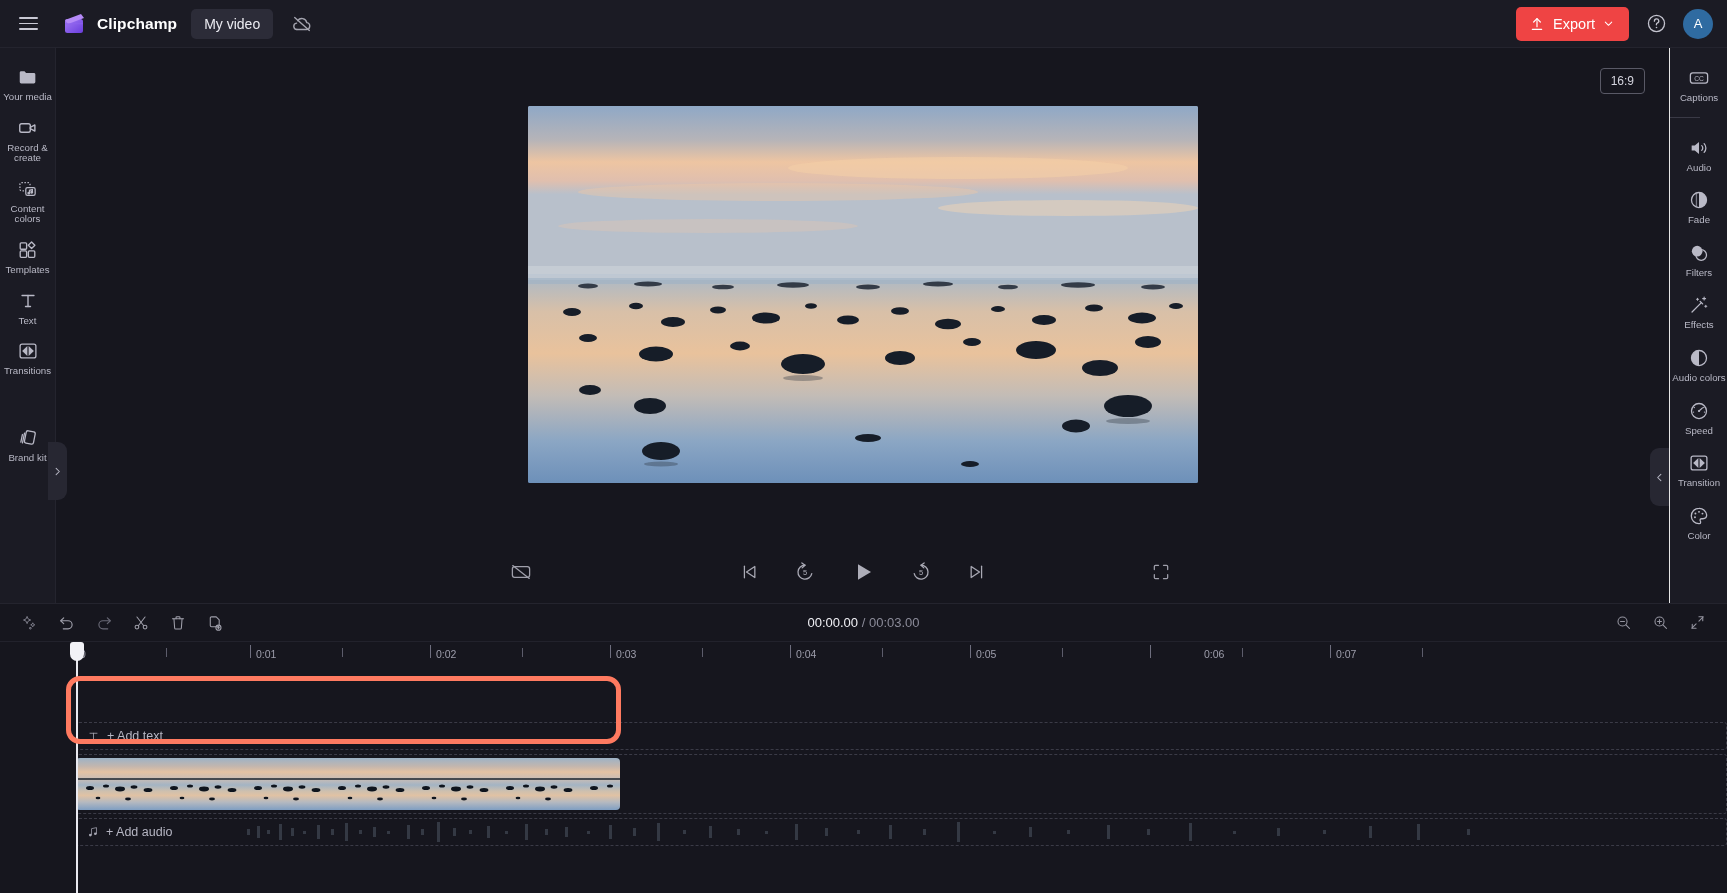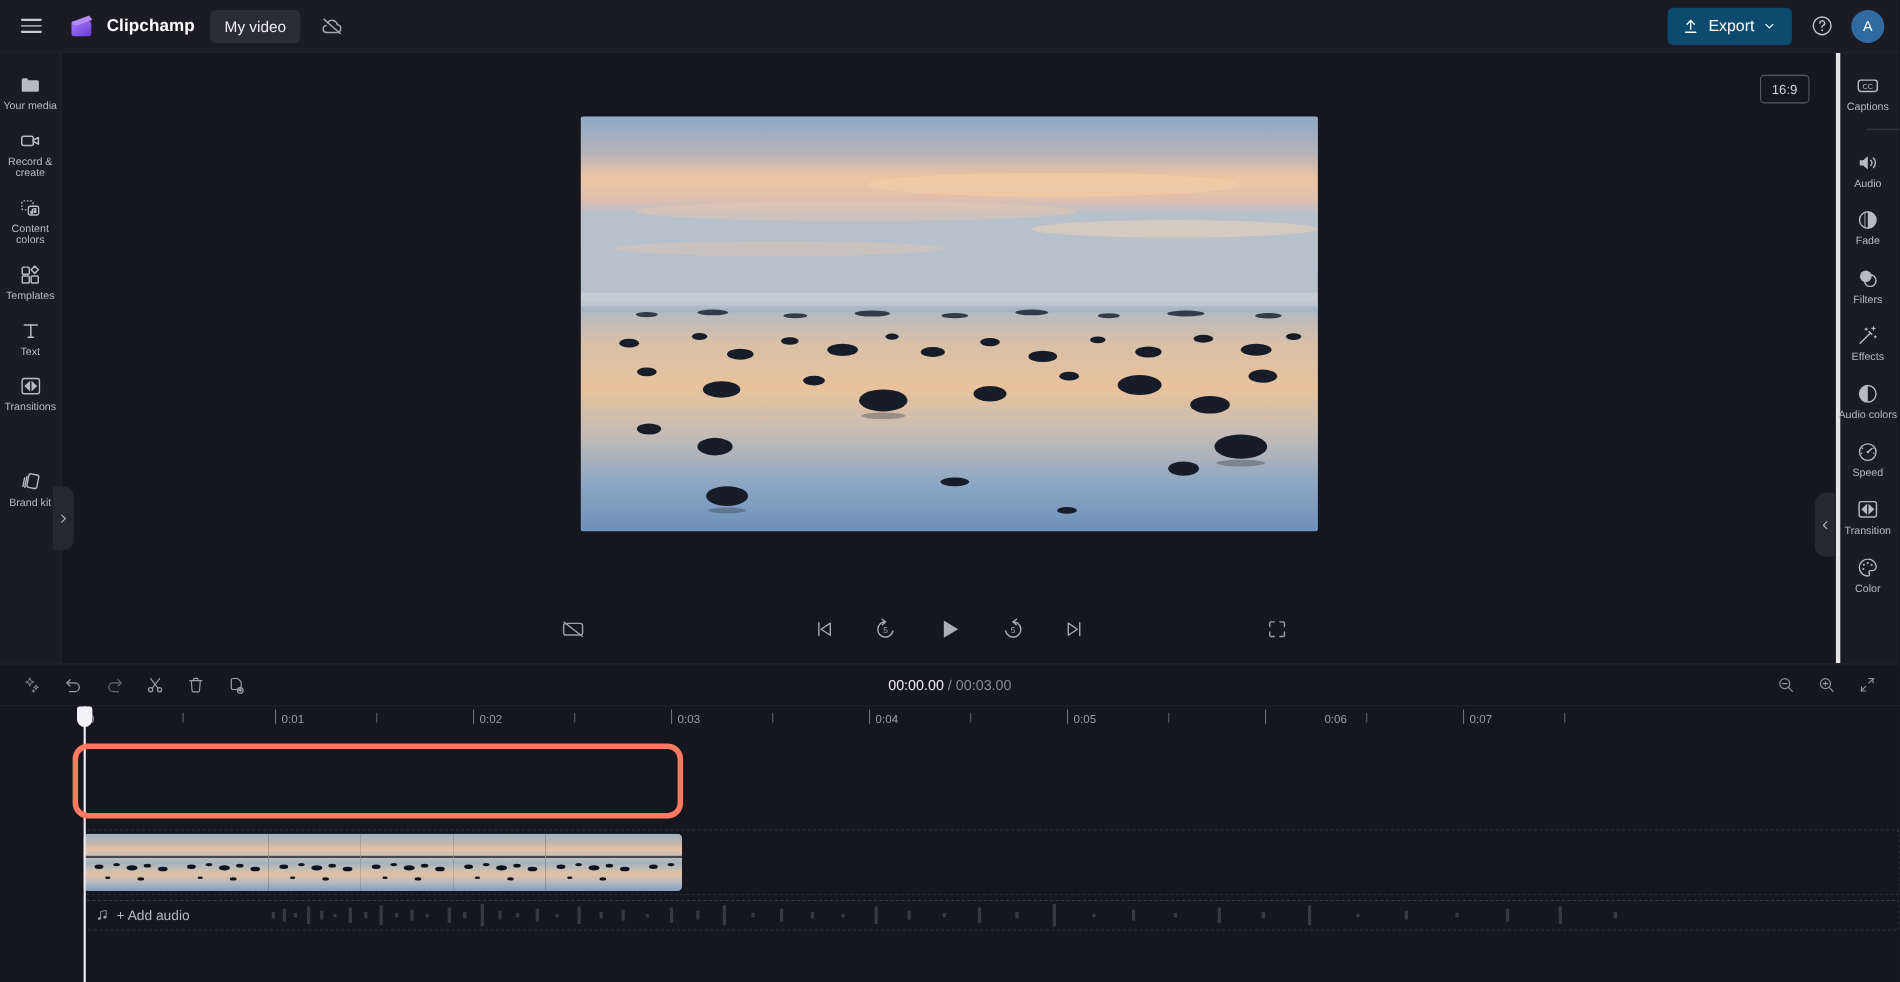--- a/index.html
+++ b/index.html
@@ -27,21 +27,21 @@
   .brand-logo { width: 26px; height: 26px; position: relative; }
   .brand-name { font-size: 15.5px; font-weight: bold; letter-spacing: .1px; color: #fff; }
   .proj-title {
     margin-left: 14px; background: #2c2c38; color: #ececf2;
     font-size: 14px; padding: 7px 13px; border-radius: 5px; cursor: pointer;
   }
   .cloud-off { margin-left: 14px; width: 30px; height: 30px; display:flex; align-items:center; justify-content:center; cursor:pointer; opacity:.82;}
   .topbar-right { margin-left: auto; display: flex; align-items: center; gap: 13px; }
   .export-btn {
     display: flex; align-items: center; gap: 8px;
-    background: #0c4a6e; color: #fff; border: none;
+    background: #ef4444; color: #fff; border: none;
     font-size: 14.5px; padding: 9px 15px 9px 13px; border-radius: 5px; cursor: pointer;
     font-family: inherit;
   }
   .help-btn { width: 28px; height: 28px; display:flex;align-items:center;justify-content:center;cursor:pointer; }
   .avatar {
     width: 30px; height: 30px; border-radius: 50%;
     background: #2f6ba1; color: #fff; font-size: 13px;
     display: flex; align-items: center; justify-content: center; cursor: pointer;
   }
 
@@ -88,22 +88,22 @@
   .controls { height: 62px; flex: 0 0 62px; display: flex; align-items: center; position: relative; padding: 0 24px; }
   .ctrl-left { position: absolute; left: 0; width: 100%; display: flex; justify-content: center; gap: 26px; align-items: center; }
   .ctrl-btn { width: 30px; height: 30px; display: flex; align-items: center; justify-content: center; cursor: pointer; opacity: .85; }
   .ctrl-btn.play { width: 34px; height: 34px; }
   .ctrl-abs-left { position: absolute; left: 450px; }
   .ctrl-abs-right { position: absolute; left: 1090px; }
 
   
   .rail-right {
     width: 58px; flex: 0 0 58px; background: #1b1b24;
-    border-left: 4px solid #e5e5e5;
-    display: flex; flex-direction: column; align-items: flex-end;
+    border-left: 1px solid #e5e5e5;
+    display: flex; flex-direction: column; align-items: flex-start;
     padding-top: 10px; position: relative; z-index: 20;
   }
   .rail-right .rail-item { width: 58px; padding: 9px 2px 7px; }
   .rail-sep { width: 30px; height: 1px; background: #3a3a46; margin: 6px 0 10px; }
   .right-collapse {
     position: absolute; right: 58px; top: 400px;
     width: 19px; height: 58px; background: #272732;
     border-radius: 9px 0 0 9px; display: flex; align-items: center; justify-content: center;
     cursor: pointer; z-index: 25;
   }
@@ -680,20 +680,32 @@
         <div class="tick-lbl" style="left:1260px">0:07</div>
         <div class="tick" style="left:1346px"></div>
       </div>
 
       <div class="playhead">
         <div class="playhead-head"></div>
       </div>
 
       <div class="tracks">
 
+        <div class="track" style="top:52px; height:28px;">
+          <div class="track-hint">
+            <span class="t-ic">
+              <svg width="13" height="13" viewBox="0 0 24 24" fill="none" stroke="#b6b6c3" stroke-width="1.5" stroke-linecap="round">
+                <path d="M5.5 6h13"></path>
+                  <path d="M12 6v12"></path>
+                  <path d="M9.3 18h5.4"></path>
+              </svg>
+            </span>
+            <span>+ Add text</span>
+          </div>
+        </div>
 
         <div class="track" style="top:84px; height:60px;">
           <div class="clip" style="left:-1px; top:3px; width:544px; height:52px;">
             <div class="thumb">
                 <svg width="84" height="52" viewBox="0 0 84 52">
                   <rect width="84" height="52" fill="none"></rect>
                   <g fill="#0e141d">
                     <ellipse cx="14" cy="30" rx="4" ry="2"></ellipse>
                     <ellipse cx="30" cy="28" rx="3" ry="1.5"></ellipse>
                     <ellipse cx="44" cy="31" rx="5" ry="2.4"></ellipse>

